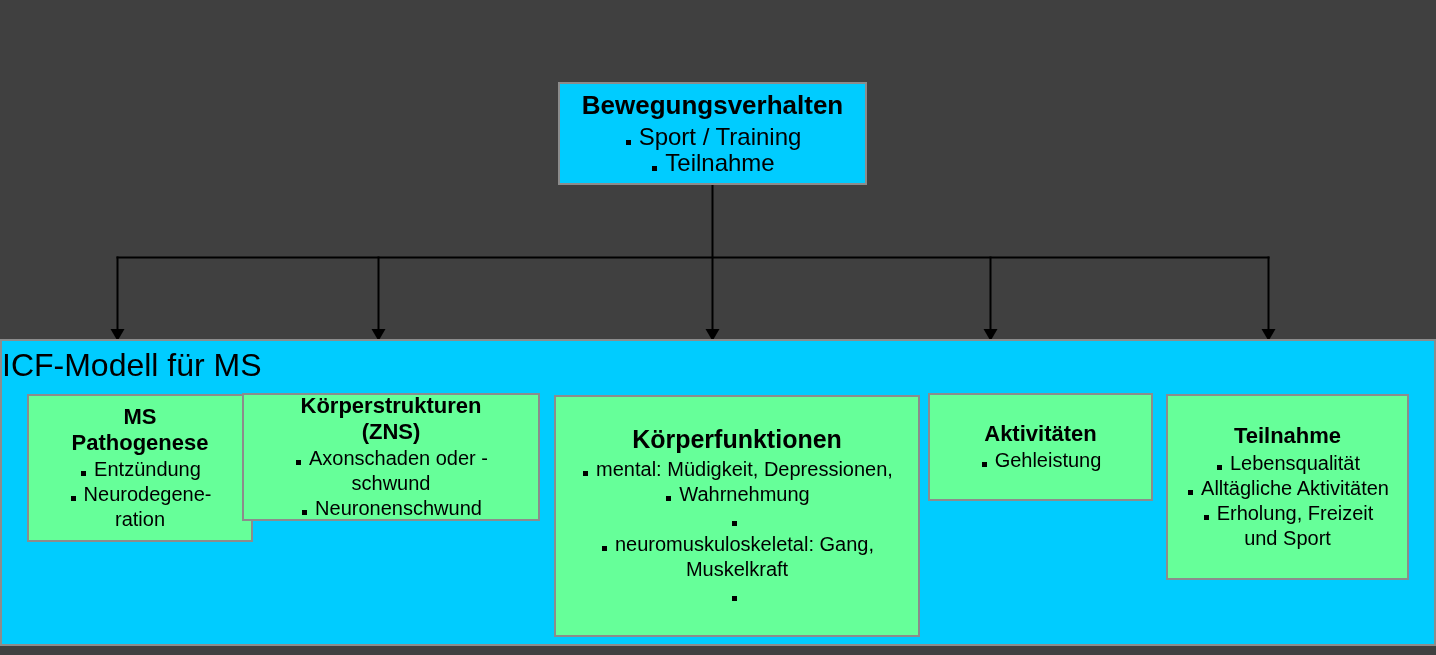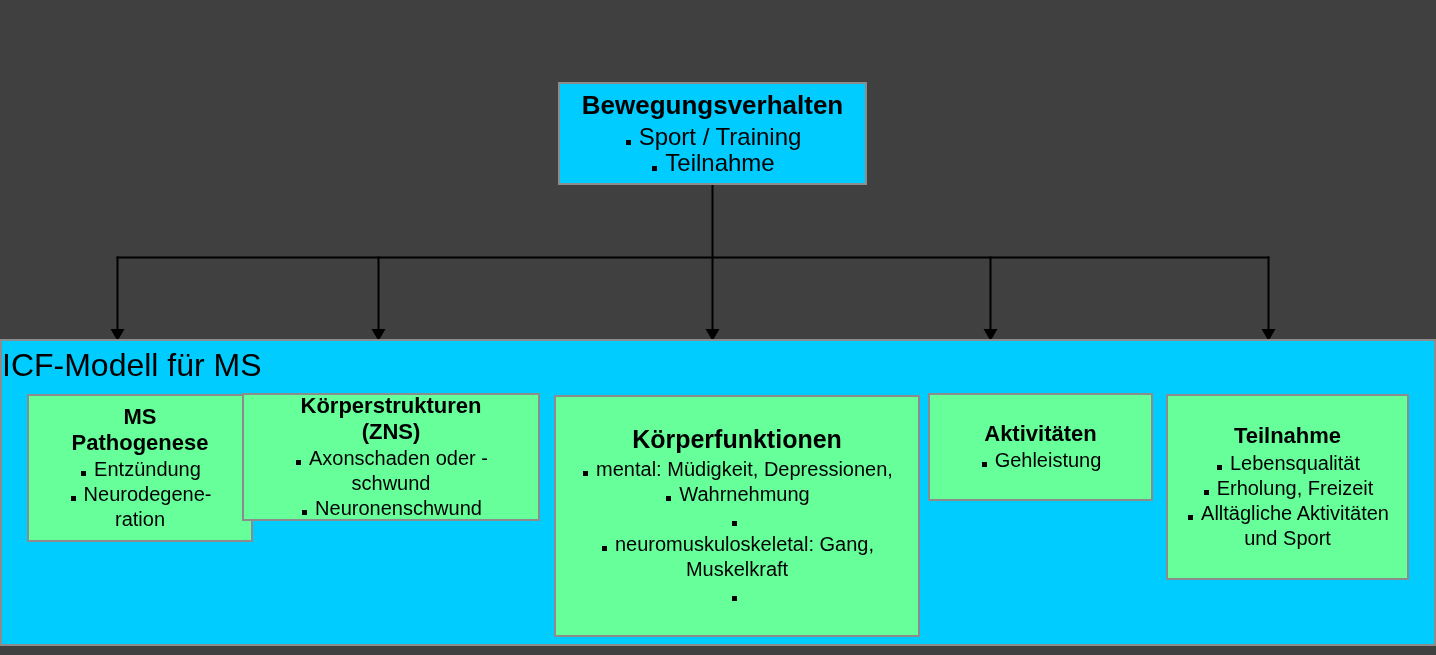--- a/index.html
+++ b/index.html
@@ -175,23 +175,23 @@
       <span class="bullet"></span><span>Gehleistung</span>
     </div>
   </div>
 
   <div class="box green box-teilnahme">
     <div class="box-title">Teilnahme</div>
     <div class="line">
       <span class="bullet"></span><span>Lebensqualität</span>
     </div>
     <div class="line">
-      <span class="bullet"></span><span>Erholung, Freizeit</span>
+      <span class="bullet"></span><span>Alltägliche Aktivitäten</span>
     </div>
     <div class="line">
-      <span class="bullet"></span><span>Alltägliche Aktivitäten</span>
+      <span class="bullet"></span><span>Erholung, Freizeit</span>
     </div>
     <div class="line">
       <span>und Sport</span>
     </div>
   </div>
 
 </div>
 
 </body></html>

